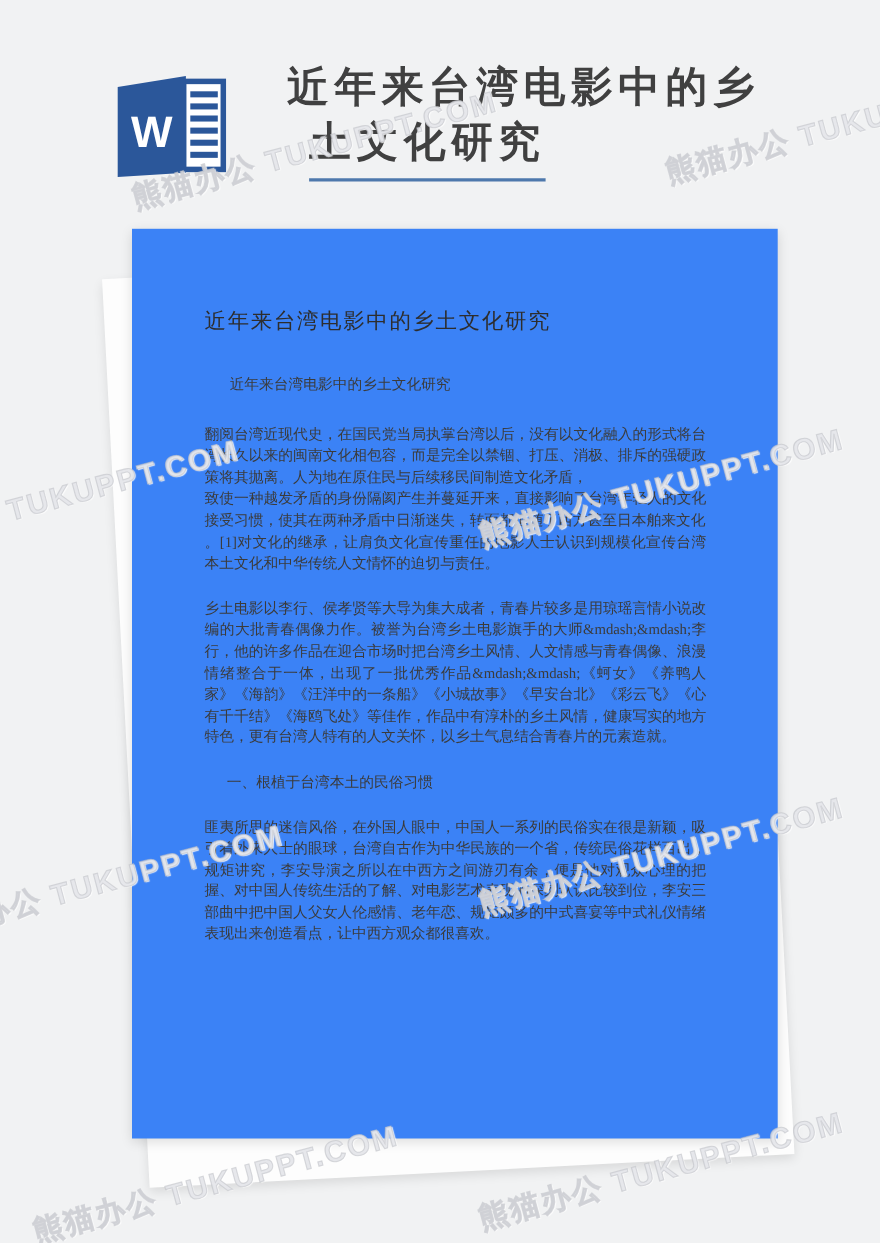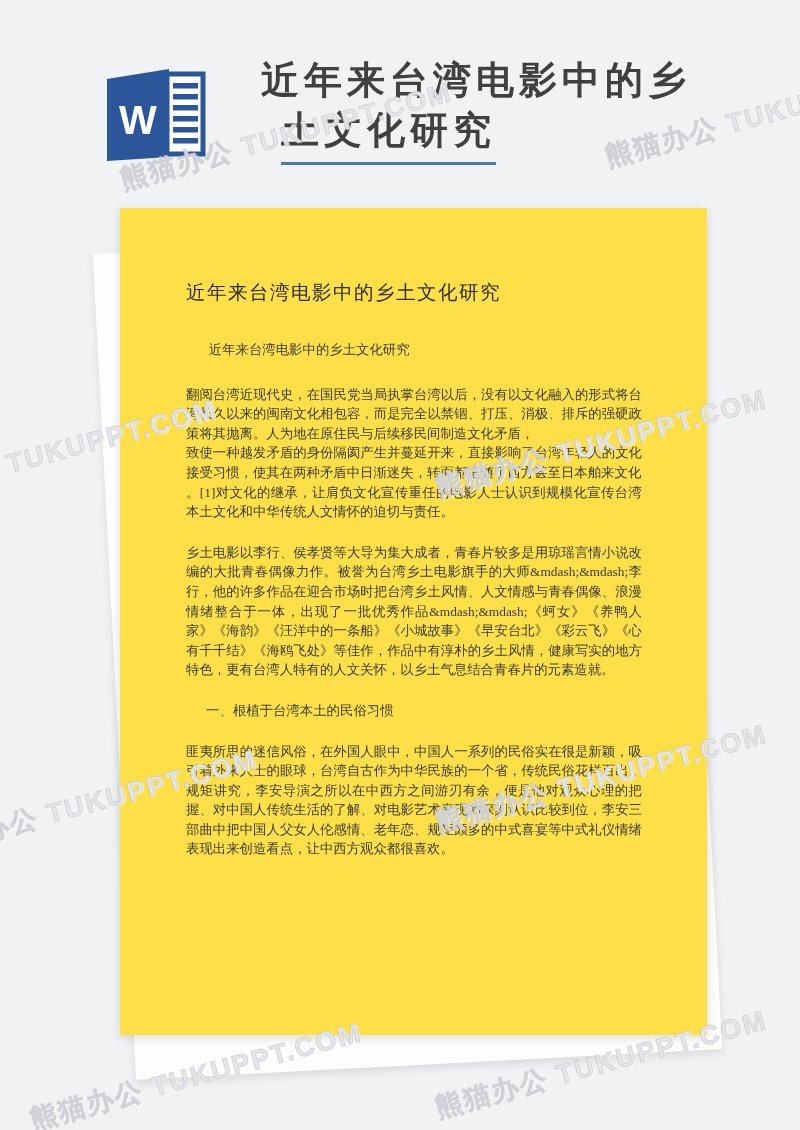--- a/index.html
+++ b/index.html
@@ -19,21 +19,21 @@
   .head-title .u{border-bottom:3px solid rgba(49,99,159,.85);padding-bottom:11px;margin-left:20px;}
   
   .sheet-back{
     position:absolute;left:120px;top:208px;width:587px;height:827px;
     background:#fdfdfd;z-index:1;
     box-shadow:0 4px 10px rgba(0,0,0,.10);
     transform:translate(-6px,30px) rotate(-3deg);
   }
   .sheet{
     position:absolute;left:120px;top:208px;width:587px;height:827px;
-    background:#fde047;z-index:2;
+    background:#3b82f6;z-index:2;
     box-shadow:0 3px 10px rgba(0,0,0,.13);
   }
   .doc-content{
     padding:72px 65px 0 66px;
     color:#3b3b3b;font-size:13.4px;line-height:19.6px;
     text-align:justify;
   }
   .doc-title{
     font-size:19.5px;line-height:26px;color:#2d2d2d;
     letter-spacing:1.5px;margin:0 0 34px 0;font-weight:400;text-align:left;

